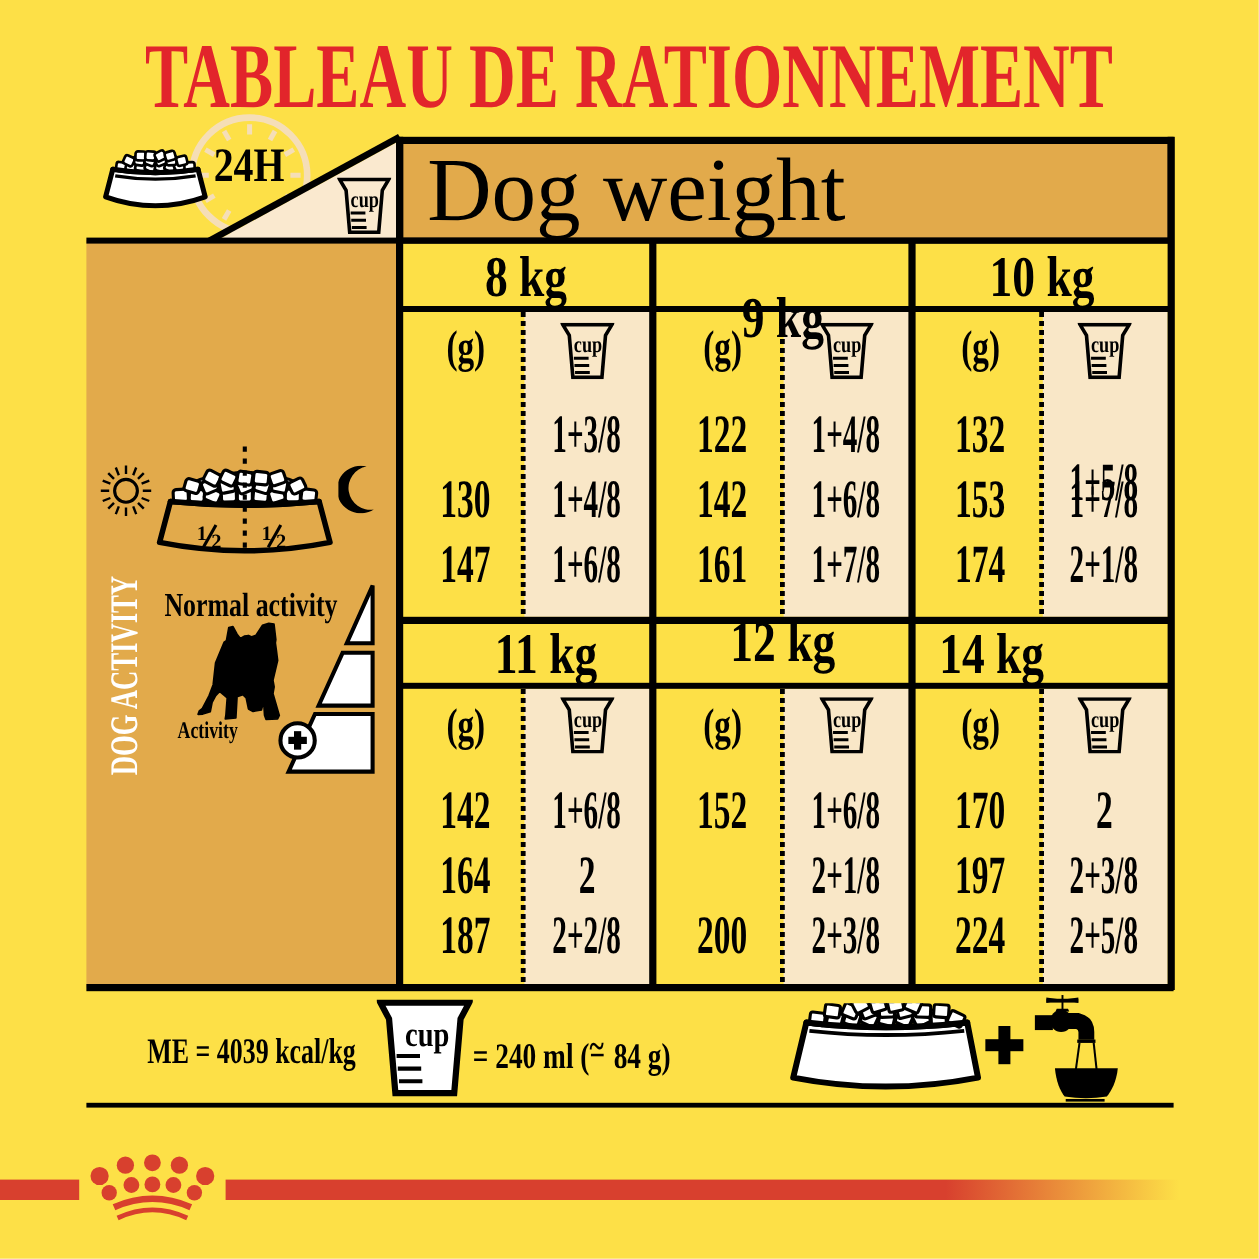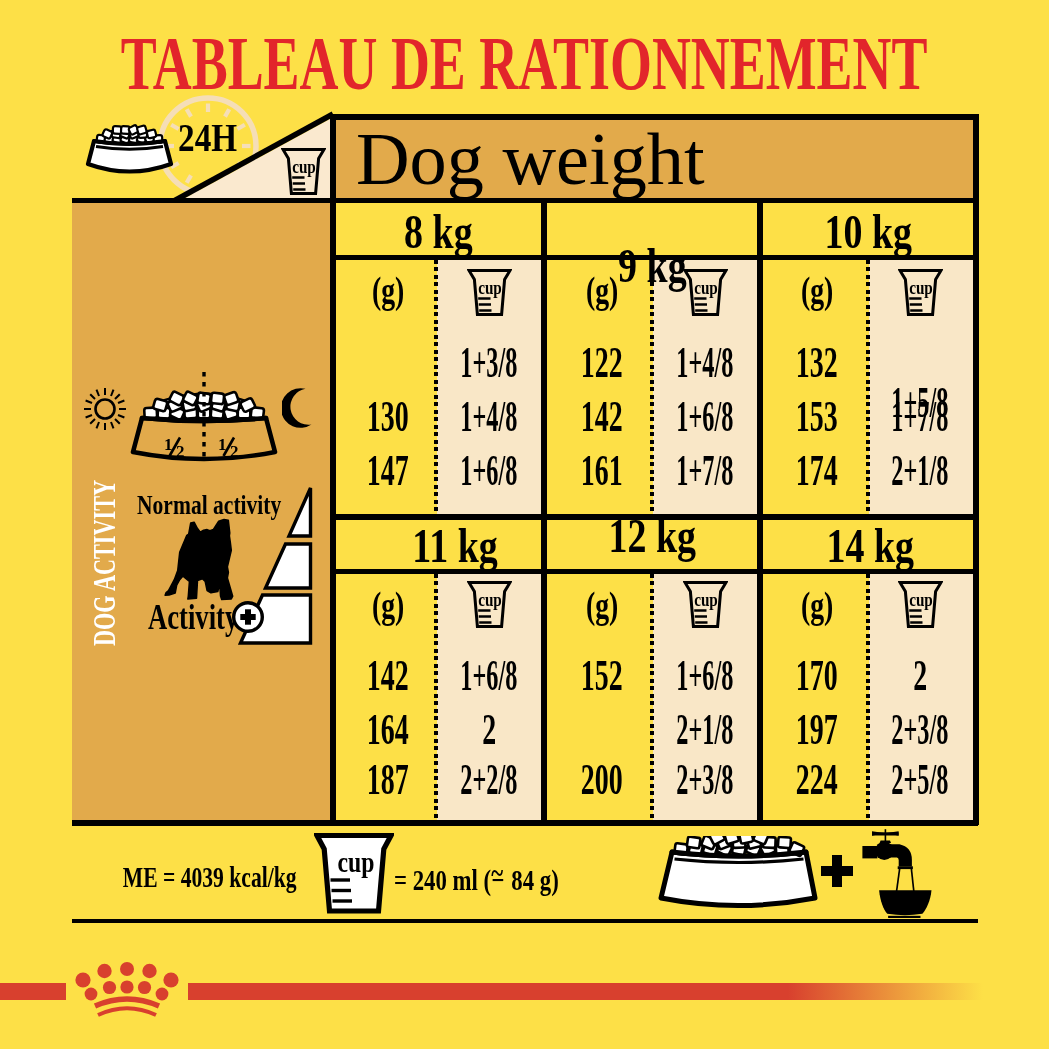--- a/index.html
+++ b/index.html
@@ -138,21 +138,21 @@
     </div>
 
 <div class="abs ctr" style="left:336px;top:521.5px;width:238px;height:48px;">
       <span class="sq b" style="font-size:48px;line-height:1;transform:scaleX(0.79);">11 kg</span>
     </div>
 
 <div class="abs ctr" style="left:547px;top:512px;width:210px;height:48px;">
       <span class="sq b" style="font-size:48px;line-height:1;transform:scaleX(0.79);">12 kg</span>
     </div>
 
-<div class="abs ctr" style="left:770px;top:521.5px;width:200px;height:48px;">
+<div class="abs ctr" style="left:726px;top:521.5px;width:200px;height:48px;">
       <span class="sq b" style="font-size:48px;line-height:1;transform:scaleX(0.79);">14 kg</span>
     </div>
 
 <div class="abs ctr" style="left:338px;top:267.5px;width:100px;height:44px;">
       <span class="sq b" style="font-size:38px;line-height:1;transform:scaleX(0.73);">(g)</span>
     </div>
 <div class="abs ctr" style="left:552px;top:267.5px;width:100px;height:44px;">
       <span class="sq b" style="font-size:38px;line-height:1;transform:scaleX(0.73);">(g)</span>
     </div>
 <div class="abs ctr" style="left:767px;top:267.5px;width:100px;height:44px;">
@@ -362,21 +362,21 @@
 <svg class="abs" style="left:80px;top:480px;" width="44" height="175" viewBox="0 0 44 175">
   <text x="0" y="0" font-size="32.5" font-weight="bold" fill="#fff" transform="translate(34.5,166) rotate(-90) scale(0.684,1)">DOG ACTIVITY</text>
 </svg>
 
 <div class="abs b" style="left:137px;top:491px;font-size:28px;line-height:1;"><span class="sq" style="transform:scaleX(0.77);transform-origin:left;">Normal activity</span></div>
 
 <svg class="abs" style="left:163px;top:516px;" width="76" height="88" viewBox="0 0 76 88">
   <path fill="#000" stroke="#000" stroke-width="1.5" stroke-linejoin="round" d="M31.1,6.2 L27.7,7.0 L25.7,18.0 L23.8,19.3 L16.7,36.3 L14.7,54.6 L11.3,63.7 L5.5,74.7 L3.1,76.5 L2.1,79.2 L6.0,79.0 L12.2,77.0 L13.7,69.2 L16.7,63.7 L20.0,60.1 L26.4,65.5 L25.3,80.0 L24.8,83.0 L33.5,82.2 L34.5,64.6 L39.4,62.8 L42.2,65.5 L44.1,74.7 L47.9,76.8 L54.8,75.6 L56.7,68.0 L57.5,80.0 L58.7,83.4 L68.3,83.0 L69.7,80.2 L64.4,61.9 L65.4,56.4 L64.4,50.9 L68.3,34.4 L67.3,26.2 L66.4,19.8 L66.8,17.0 L65.3,4.2 L61.0,3.5 L55.7,5.2 L50.4,13.4 L46.9,14.8 L44.1,13.6 L40.6,14.2 L37.3,16.1 L34.5,12.5 Z"></path>
 </svg>
 
-<div class="abs b" style="left:148px;top:599px;font-size:36px;line-height:1;"><span class="sq" style="transform:scaleX(0.74);transform-origin:left;">Activity</span></div>
+<div class="abs b" style="left:148px;top:599px;font-size:20px;line-height:1;"><span class="sq" style="transform:scaleX(0.74);transform-origin:left;">Activity</span></div>
 
 <svg class="abs" style="left:236px;top:483px;" width="80" height="164" viewBox="0 0 80 164">
   <polygon points="74.5,5 74.5,53 53,53" fill="#fff" stroke="#000" stroke-width="3.4"></polygon>
   <polygon points="74.5,61 74.5,105 29.5,105 49.5,61" fill="#fff" stroke="#000" stroke-width="3.4"></polygon>
   <polygon points="74.5,112 74.5,160 4.5,160 26.5,112" fill="#fff" stroke="#000" stroke-width="3.4"></polygon>
 </svg>
 
 <svg class="abs" style="left:231px;top:600px;" width="34" height="34" viewBox="0 0 34 34">
   <circle cx="17" cy="17" r="14.3" fill="#fff" stroke="#000" stroke-width="3.4"></circle>
   <rect x="9.3" y="14" width="15.4" height="6" fill="#000"></rect>

